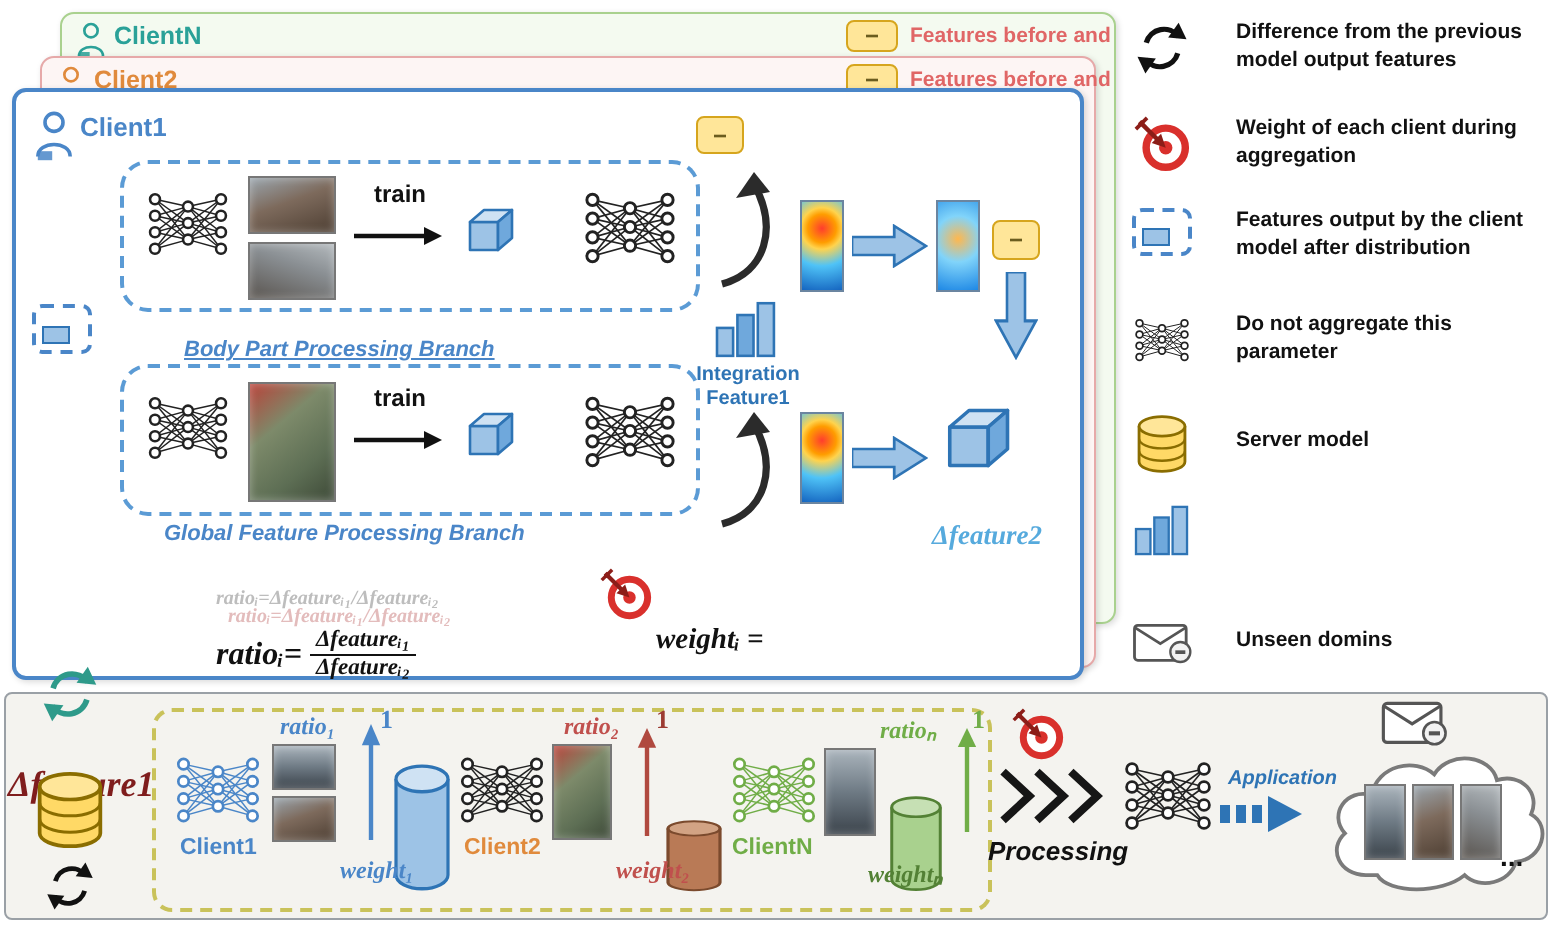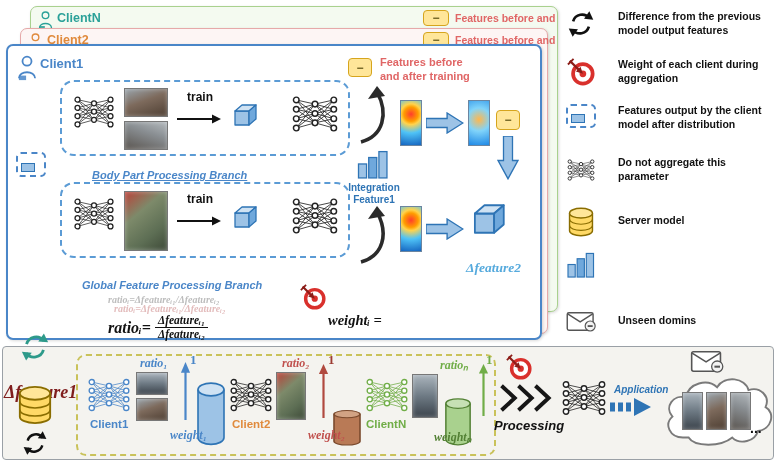--- a/index.html
+++ b/index.html
@@ -73,21 +73,20 @@
     <span class="abs" style="left:8px;top:8px;width:22px;height:27px;"><svg viewBox="0 0 24 30" style="width:100%;height:100%" fill="none" stroke="#4a86c8" stroke-width="2">
           <circle cx="12" cy="8" r="5"></circle>
           <path d="M3,27 C3,18 21,18 21,27"></path>
           <rect x="3" y="24" width="8" height="5" fill="#4a86c8" stroke="none" opacity=".85"></rect>
         </svg></span>
     <span class="abs card-name" style="left:32px;top:10px;color:#4a86c8;font-size:13px;">Client1</span>
 
     <span class="abs ybox" style="left:340px;top:12px;width:24px;height:19px;">
         <span>−</span>
       </span>
-    <span class="abs pink" style="left:372px;top:10px;width:94px;font-size:11px;">Features before and after training</span>
 
     <div class="abs dashed-branch" style="left:52px;top:34px;width:290px;height:76px;">
       <span class="abs" style="left:10px;top:12px;width:44px;height:36px;"><svg viewBox="0 0 48 37" style="width:100%;height:100%">
             <g stroke="#222" stroke-width=".8">
               <line x1="6" y1="5" x2="24" y2="9"></line>
               <line x1="24" y1="9" x2="42" y2="5"></line>
               <line x1="6" y1="5" x2="24" y2="18"></line>
               <line x1="24" y1="18" x2="42" y2="5"></line>
               <line x1="6" y1="5" x2="24" y2="27"></line>
               <line x1="24" y1="27" x2="42" y2="5"></line>
@@ -274,21 +273,21 @@
               <circle cx="6" cy="23" r="2.7"></circle>
               <circle cx="42" cy="23" r="2.7"></circle>
               <circle cx="6" cy="32" r="2.7"></circle>
               <circle cx="42" cy="32" r="2.7"></circle>
               <circle cx="24" cy="9" r="2.7"></circle>
               <circle cx="24" cy="18" r="2.7"></circle>
               <circle cx="24" cy="27" r="2.7"></circle>
             </g>
           </svg></span>
     </div>
-    <span class="abs branch-label" style="left:74px;top:233px;">Global Feature Processing Branch</span>
+    <span class="abs branch-label" style="left:74px;top:215px;">Global Feature Processing Branch</span>
 
     <span class="abs" style="left:346px;top:38px;width:38px;height:62px;"><svg viewBox="0 0 36 62" style="width:100%;height:100%" fill="none">
           <path d="M6,58 C28,52 34,30 22,8" stroke="#2b2b2b" stroke-width="3.6"></path>
           <polygon points="22,2 13,15 30,12" fill="#2b2b2b"></polygon>
         </svg></span>
     <span class="abs" style="left:348px;top:104px;width:34px;height:29px;"><svg viewBox="0 0 30 27" style="width:100%;height:100%" stroke="#2e74b5" stroke-width="1.2">
           <rect x="1.5" y="13" width="7.5" height="13" fill="#9dc3e6"></rect>
           <rect x="11" y="7" width="7.5" height="19" fill="#6fa8dc"></rect>
           <rect x="20.5" y="1.5" width="7.5" height="24.5" fill="#9dc3e6"></rect>
         </svg></span>

